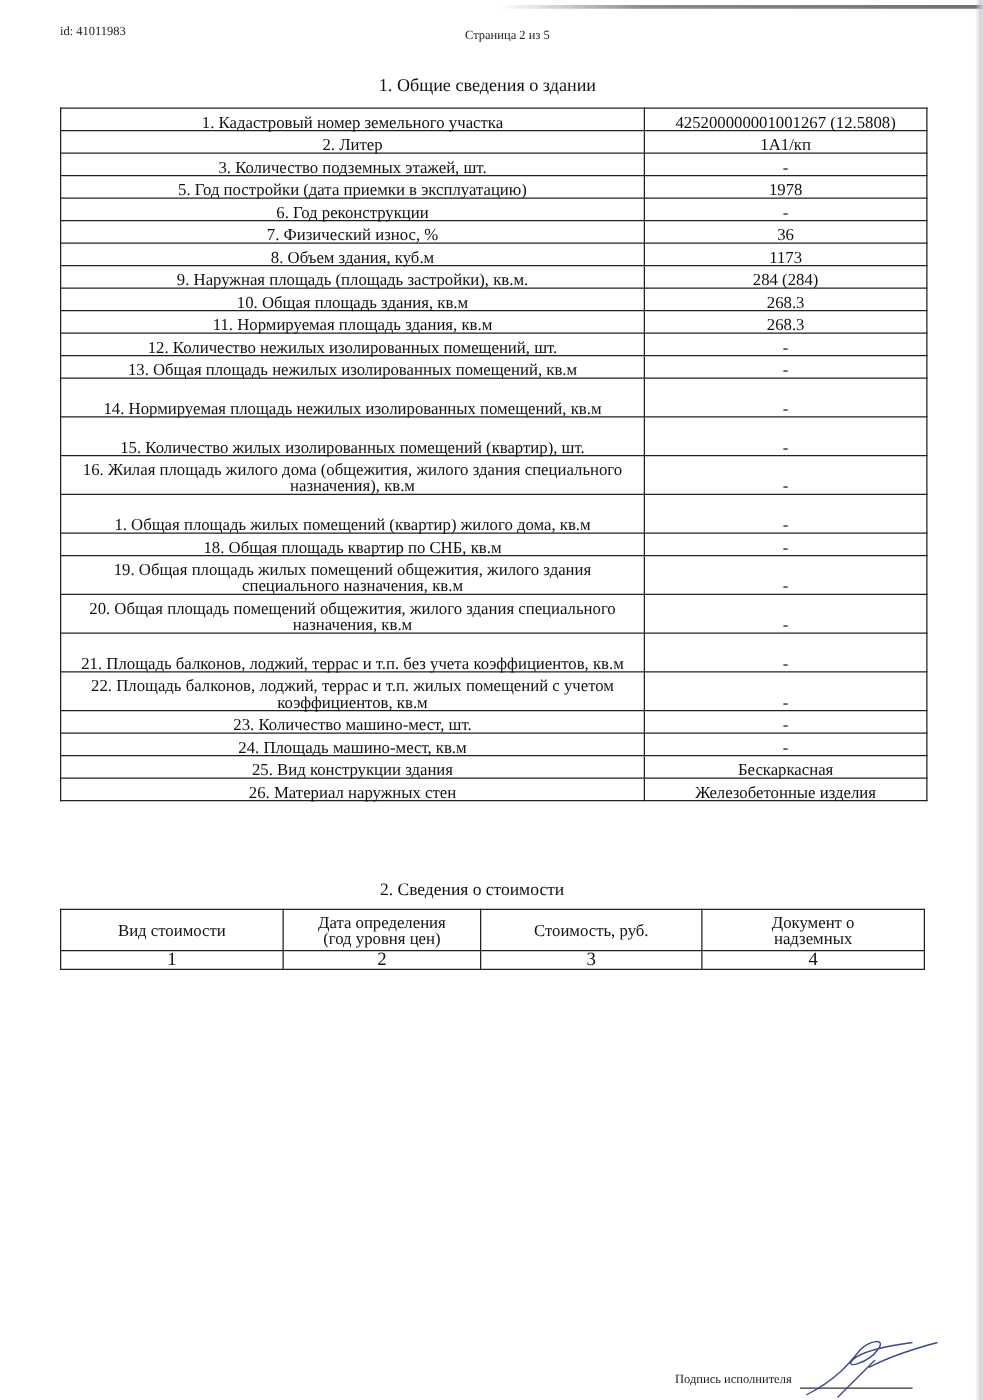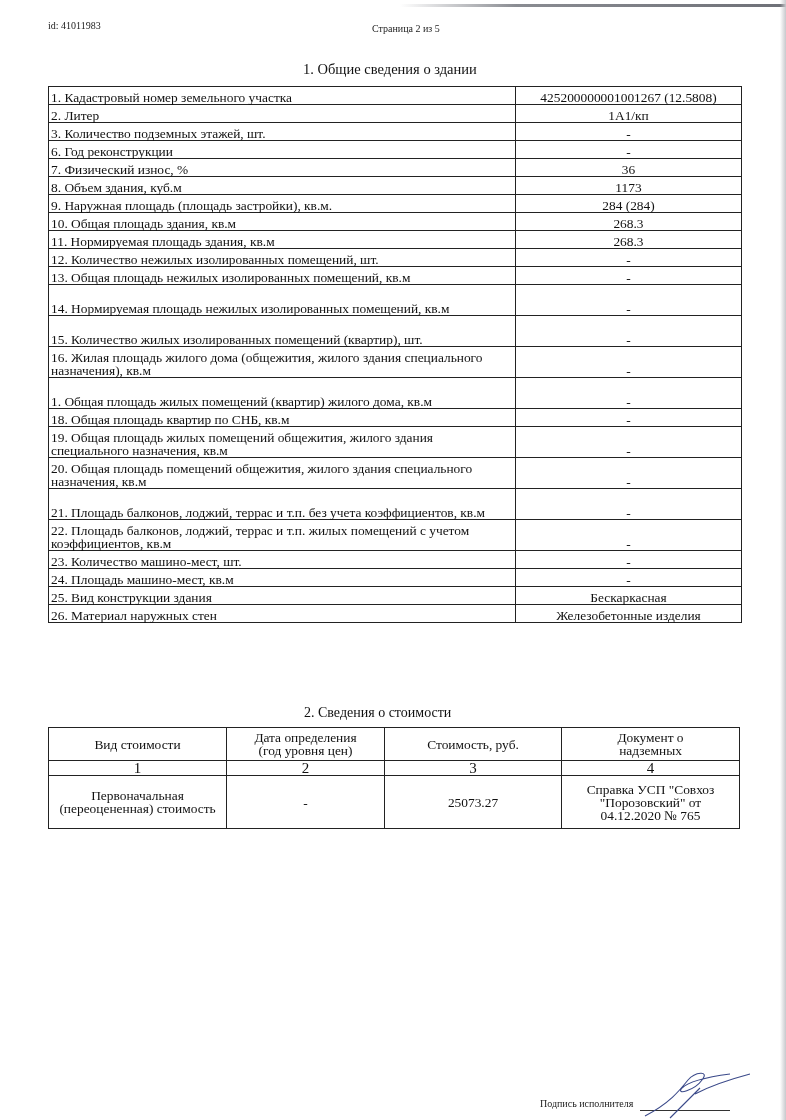--- a/index.html
+++ b/index.html
@@ -30,21 +30,21 @@
     .t2-title { left: 304px; top: 705px; font-size: 14px; }
 
     table { border-collapse: collapse; position: absolute; }
     #table1 {
       left: 48px; top: 86px; width: 694px;
       font-size: 13.4px; line-height: 13px;
     }
     #table1 td {
       border: 1px solid #222; padding: 0 2px; vertical-align: bottom;
     }
-    #table1 td.lbl { width: 462px; text-align: left; }
+    #table1 td.lbl { width: 462px; text-align: center; }
     #table1 td.val { text-align: center; }
     #table1 tr.r1 td { height: 17px; }
     #table1 tr.r2 td { height: 30px; }
 
     #table2 {
       left: 48px; top: 727px; width: 692px; font-size: 13.4px; line-height: 13px;
     }
     #table2 td, #table2 th {
       border: 1px solid #222; text-align: center; vertical-align: middle; padding: 0 3px; font-weight: normal;
     }
@@ -81,20 +81,24 @@
         <td class="lbl">1. Кадастровый номер земельного участка</td>
         <td class="val">425200000001001267 (12.5808)</td>
       </tr>
       <tr class="r1">
         <td class="lbl">2. Литер</td>
         <td class="val">1A1/кп</td>
       </tr>
       <tr class="r1">
         <td class="lbl">3. Количество подземных этажей, шт.</td>
         <td class="val">-</td>
+      </tr>
+      <tr class="r1">
+        <td class="lbl">5. Год постройки (дата приемки в эксплуатацию)</td>
+        <td class="val">1978</td>
       </tr>
       <tr class="r1">
         <td class="lbl">6. Год реконструкции</td>
         <td class="val">-</td>
       </tr>
       <tr class="r1">
         <td class="lbl">7. Физический износ, %</td>
         <td class="val">36</td>
       </tr>
       <tr class="r1">
@@ -197,33 +201,20 @@
       </th>
     </tr>
   </thead>
   <tbody>
     <tr class="nums">
       <td>1</td>
       <td>2</td>
       <td>3</td>
       <td>4</td>
     </tr>
-    <tr class="data">
-      <td>
-        <span class="hdr-line">Первоначальная</span>
-        <span class="hdr-line">(переоцененная) стоимость</span>
-      </td>
-      <td>-</td>
-      <td>25073.27</td>
-      <td>
-        <span class="hdr-line">Справка УСП "Совхоз</span>
-        <span class="hdr-line">"Порозовский" от</span>
-        <span class="hdr-line">04.12.2020 № 765</span>
-      </td>
-    </tr>
   </tbody>
 </table>
 
 <div class="signature-label">Подпись исполнителя</div>
 <div class="signature-line"></div>
 <svg class="signature-mark" viewBox="0 0 120 52">
   <path d="M5 48 C 30 35, 40 22, 48 12 C 55 4, 70 2, 62 12 C 55 22, 35 28, 42 20 C 50 12, 75 8, 90 6 M 55 26 C 70 18, 95 10, 110 6 M 30 50 L 60 20" fill="none" stroke="#3b4a8a" stroke-width="1.1"></path>
 </svg>
 
 </body></html>

